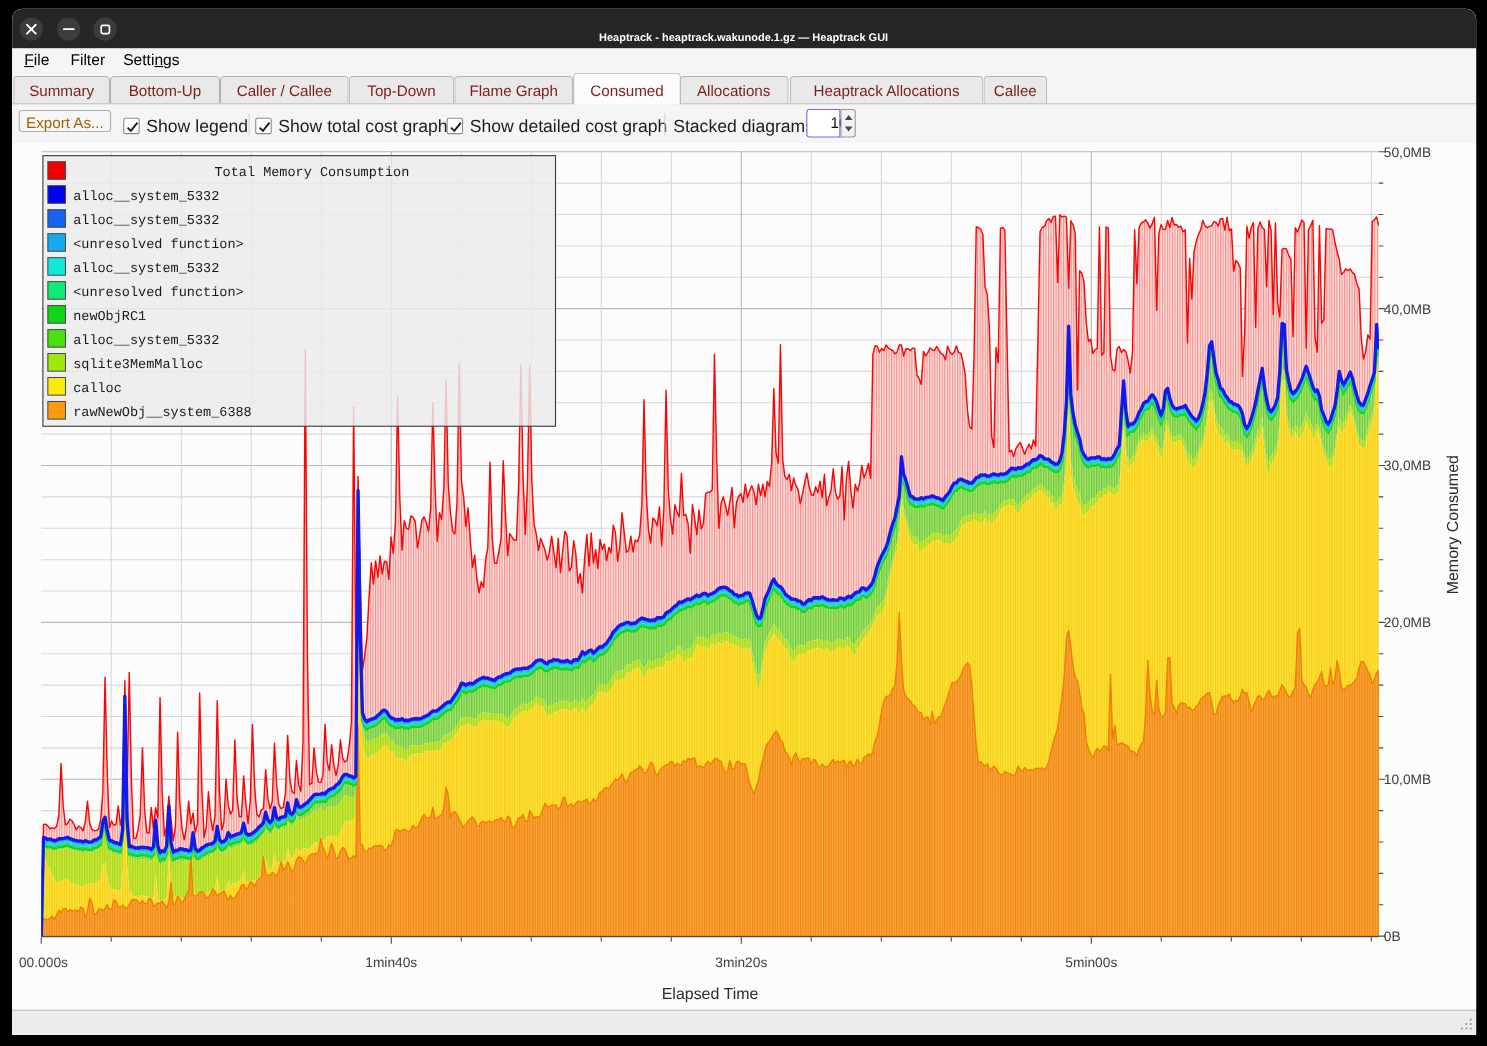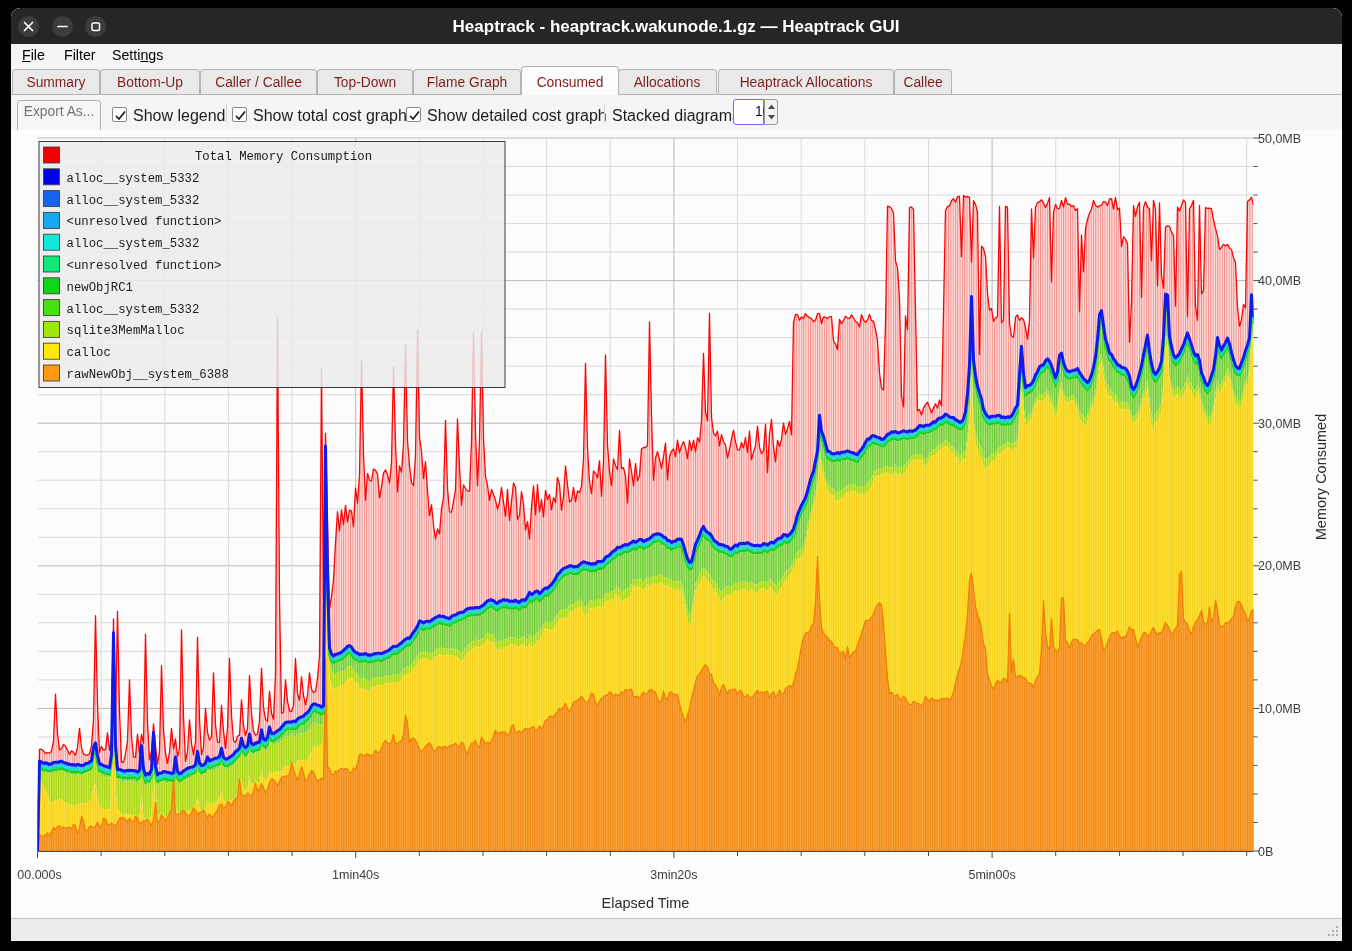--- a/index.html
+++ b/index.html
@@ -1,27 +1,27 @@
 <!DOCTYPE html>
 <html><head><meta charset="utf-8"><title>Heaptrack</title>
 <style>
 * { margin:0; padding:0; box-sizing:border-box; }
 html,body { width:1352px; height:951px; background:#000; font-family:"Liberation Sans", sans-serif; }
 #win { position:absolute; left:10.5px; top:7.5px; width:1331px; height:933px; background:#f4f4f4; border-radius:9px 9px 0 0; overflow:hidden; }
 #titlebar { position:absolute; left:0; top:0; width:100%; height:36.7px; background:#262626; border-radius:9px 9px 0 0; }
-#title { position:absolute; width:100%; text-align:center; top:9px; color:#fff; font-size:17px; font-weight:bold; }
+#title { position:absolute; width:100%; text-align:center; top:21px; color:#fff; font-size:10px; font-weight:bold; }
 .wbtn { position:absolute; top:8px; width:21px; height:21px; border-radius:50%; background:#3c3c3c; }
 #menubar { position:absolute; left:0; top:36.7px; width:100%; height:23.5px; background:#f5f5f5; }
 .menu { position:absolute; top:3px; font-size:14.2px; color:#000000; line-height:17px; }
 #tabrow { position:absolute; left:0; top:60.2px; width:100%; height:34px; background:#f5f5f5; }
 .tab { position:absolute; top:1.4px; height:25.1px; background:#e9e9e9; border:1px solid #b4b4b4; border-bottom:none; border-radius:4px 4px 0 0; font-size:13.8px; color:#7f1d1d; text-align:center; line-height:25px; }
 .tab.active { top:-1.4px; height:28.4px; background:#fcfcfc; line-height:31px; z-index:3; }
 #tabline { position:absolute; left:0; top:86.5px; width:100%; height:1px; background:#b4b4b4; }
 #toolbar { position:absolute; left:0; top:87px; width:100%; height:35.5px; background:#f5f5f5; }
-#exportbtn { position:absolute; left:6.5px; top:5.5px; width:84px; height:40px; background:#f6f6f6; border:1px solid #b0b0b0; border-radius:3px; font-size:13.8px; color:#737373; text-align:center; line-height:22px; }
+#exportbtn { position:absolute; left:6.5px; top:5.5px; width:84px; height:20px; background:#f6f6f6; border:1px solid #b0b0b0; border-radius:3px; font-size:13.8px; color:#a16207; text-align:center; line-height:22px; }
 .cb { position:absolute; top:12.5px; width:15px; height:15px; background:#fff; border:1px solid #8a8a8a; border-radius:2px; }
 .cb svg { position:absolute; left:1px; top:1px; }
 .cblabel { position:absolute; top:9px; font-size:16px; color:#1c1c1c; line-height:24px; }
 .tsep { position:absolute; top:8px; width:1px; height:20px; background:#d4d4d4; }
 #spin { position:absolute; left:722.5px; top:4px; width:31px; height:26px; background:#fff; border:1px solid #8b5cf6; border-radius:3px 0 0 3px; font-size:13.8px; color:#111; line-height:24px; padding-left:21px; }
 #spinbtn { position:absolute; left:753.5px; top:4px; width:14px; height:26px; background:#f2f2f2; border:1px solid #9a9a9a; border-radius:0 3px 3px 0; }
 #chartarea { position:absolute; left:0; top:122.5px; width:100%; height:787px; background:#fcfcfc; }
 #statusbar { position:absolute; left:0; top:910px; width:100%; height:22.5px; background:#ececec; border-top:1px solid #c4c4c4; }
 </style></head>
 <body>

